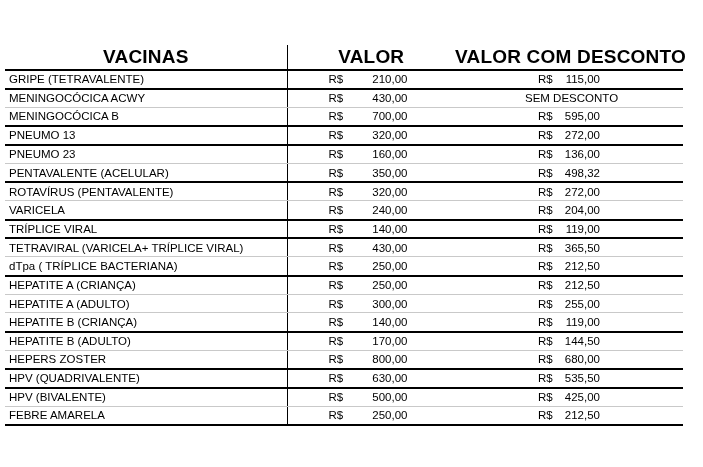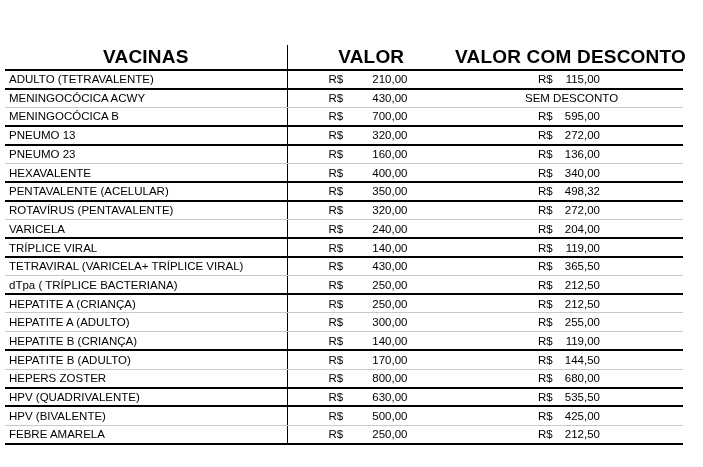--- a/index.html
+++ b/index.html
@@ -59,21 +59,21 @@
     </colgroup>
     <thead>
       <tr>
         <th class="c-vac">VACINAS</th>
         <th class="c-val">VALOR</th>
         <th class="c-disc">VALOR COM DESCONTO</th>
       </tr>
     </thead>
     <tbody id="table-body">
         <tr class="strong">
-          <td class="c-vac">ADULTO (TETRAVALENTE)</td>
+          <td class="c-vac">GRIPE (TETRAVALENTE)</td>
           <td class="c-val">
             <span class="money">
               <span class="cur">R$</span>
               <span class="amt">210,00</span>
             </span>
           </td>
           <td class="c-disc">
             <span class="money">
               <span class="cur">R$</span>
               <span class="amt">115,00</span>
@@ -125,35 +125,20 @@
           <td class="c-val">
             <span class="money">
               <span class="cur">R$</span>
               <span class="amt">160,00</span>
             </span>
           </td>
           <td class="c-disc">
             <span class="money">
               <span class="cur">R$</span>
               <span class="amt">136,00</span>
-            </span>
-          </td>
-        </tr>
-        <tr class="strong">
-          <td class="c-vac">HEXAVALENTE</td>
-          <td class="c-val">
-            <span class="money">
-              <span class="cur">R$</span>
-              <span class="amt">400,00</span>
-            </span>
-          </td>
-          <td class="c-disc">
-            <span class="money">
-              <span class="cur">R$</span>
-              <span class="amt">340,00</span>
             </span>
           </td>
         </tr>
         <tr class="strong">
           <td class="c-vac">PENTAVALENTE (ACELULAR)</td>
           <td class="c-val">
             <span class="money">
               <span class="cur">R$</span>
               <span class="amt">350,00</span>
             </span>

